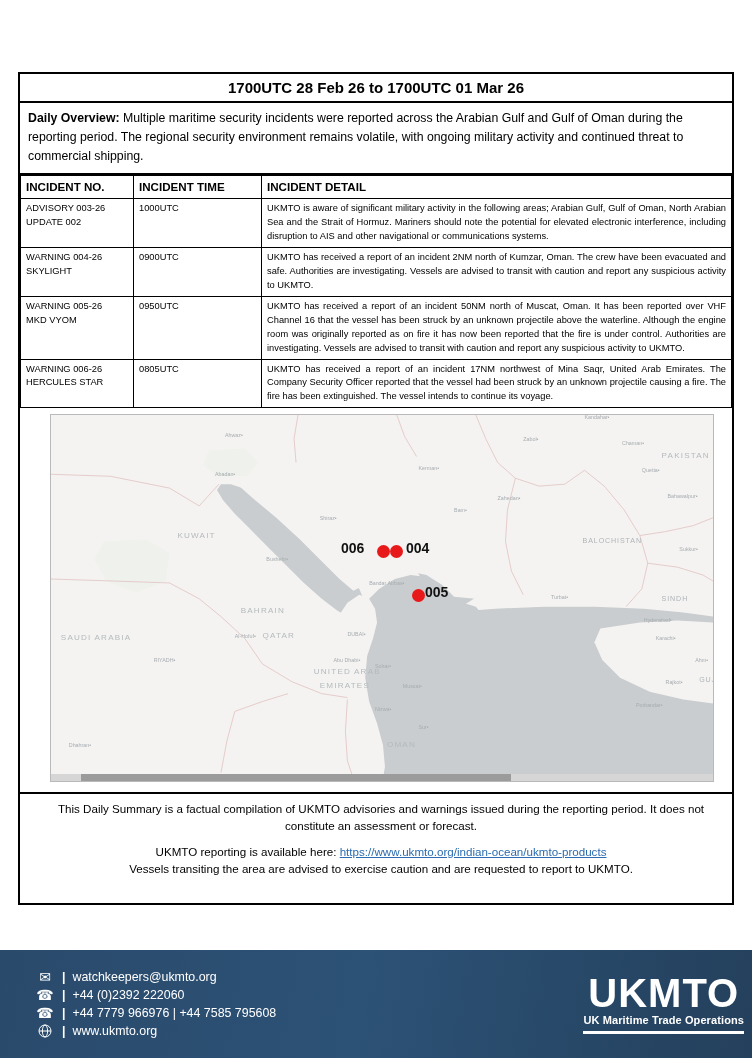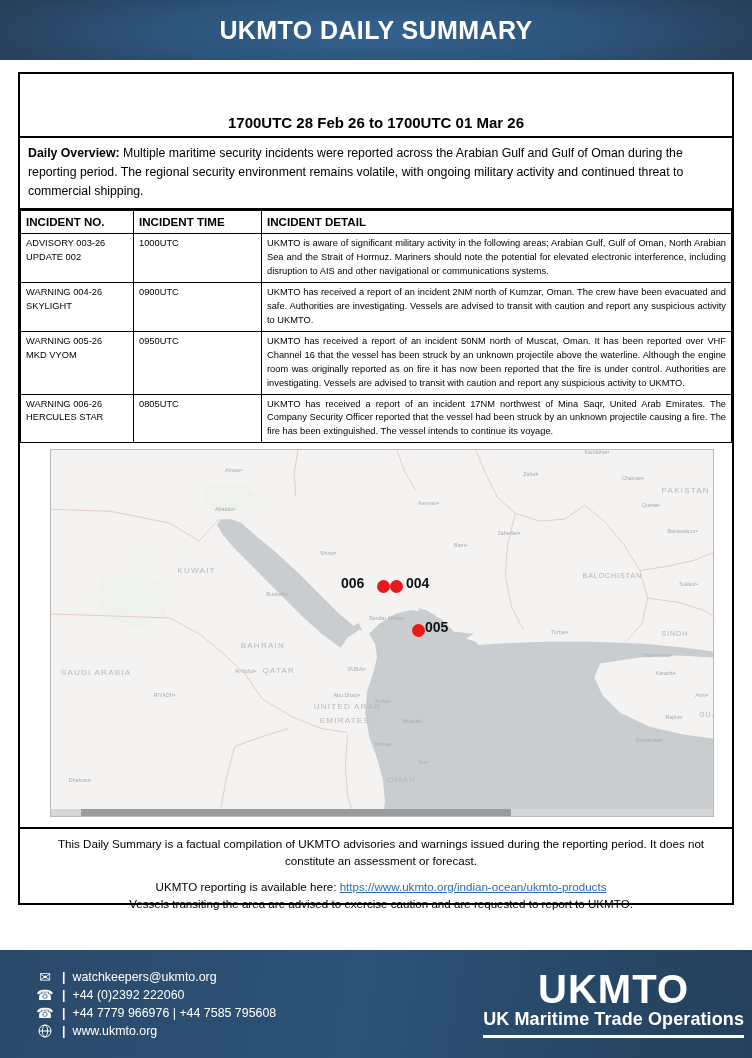--- a/index.html
+++ b/index.html
@@ -25,21 +25,21 @@
   }
 
   
   .doc-frame {
     position: absolute; left: 18px; top: 72px; width: 716px; height: 833px;
     border: 2.5px solid #000; background: #fff;
   }
 
   .date-banner {
     height: 29px; border-bottom: 2px solid #000;
-    display: flex; align-items: center; justify-content: center; margin-top: 35px;
+    display: flex; align-items: center; justify-content: center;
   }
   .date-banner-text { font-size: 15px; font-weight: bold; color:#000; }
 
   .overview {
     padding: 6px 8px 7px 8px; border-bottom: 2px solid #000;
     font-size: 12.3px; line-height: 1.55; color: #000;
   }
   .overview b { font-weight: bold; }
 
   
@@ -103,31 +103,28 @@
     position: absolute; left: 0; bottom: 0; width: 752px; height: 108px;
     background: linear-gradient(100deg, #2a4a6b 0%, #2c5276 48%, #24405c 100%);
     display: flex; align-items: center; justify-content: space-between;
   }
   .contact-list { padding-left: 32px; color:#fff; }
   .contact-row { display:flex; align-items:center; height: 18px; font-size: 12.4px; }
   .contact-icon { width: 26px; display:flex; align-items:center; justify-content:center; font-size:14px; color:#fff; }
   .contact-sep { padding: 0 7px 0 4px; font-weight:bold; }
   .logo-box { padding-right: 8px; text-align: center; color: #fff; }
   .logo-main { font-size: 40px; font-weight: bold; letter-spacing: 1px; line-height: .96; }
-  .logo-sub { font-size: 18px; font-weight: bold; letter-spacing: .1px; margin-top: 1px; }
+  .logo-sub { font-size: 11px; font-weight: bold; letter-spacing: .1px; margin-top: 1px; }
   .logo-rule { height: 3px; background:#fff; margin-top: 5px; }
 </style>
 </head>
 <body>
 
 <div class="page">
 
-  <div class="header-band">
-    <div class="header-title">UKMTO DAILY SUMMARY</div>
-  </div>
 
   <div class="doc-frame">
 
     <div class="date-banner">
       <span class="date-banner-text">1700UTC 28 Feb 26 to 1700UTC 01 Mar 26</span>
     </div>
 
     <div class="overview">
       <b>Daily Overview:</b>
       <span>Multiple maritime security incidents were reported across the Arabian Gulf and Gulf of Oman during the reporting period. The regional security environment remains volatile, with ongoing military activity and continued threat to commercial shipping.</span>

